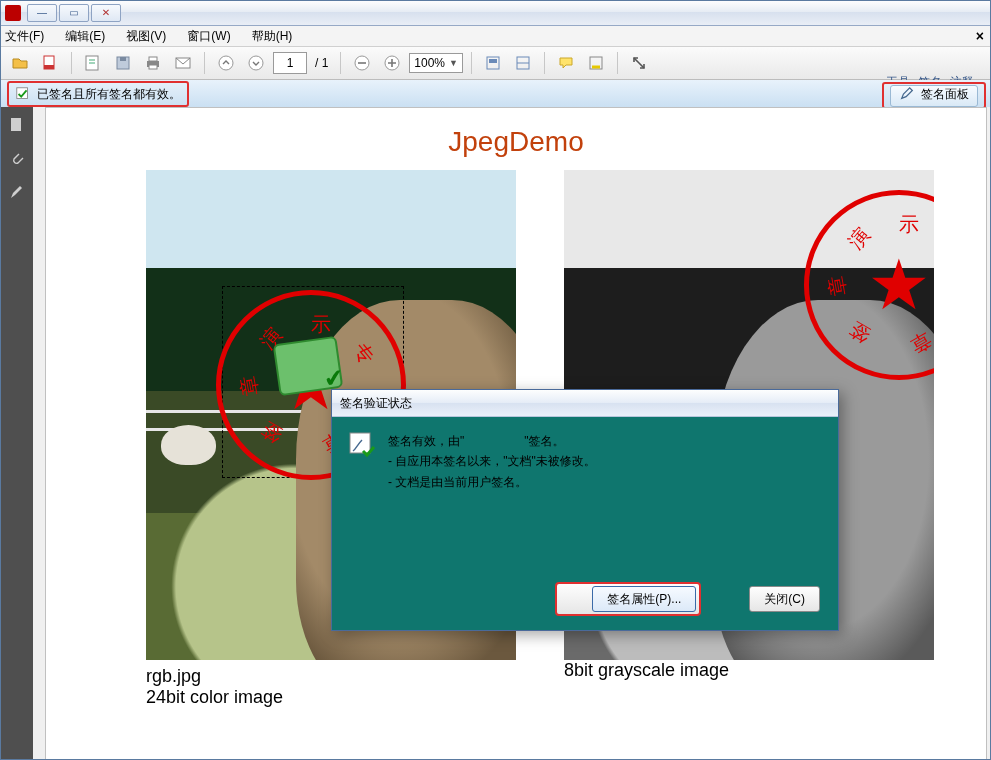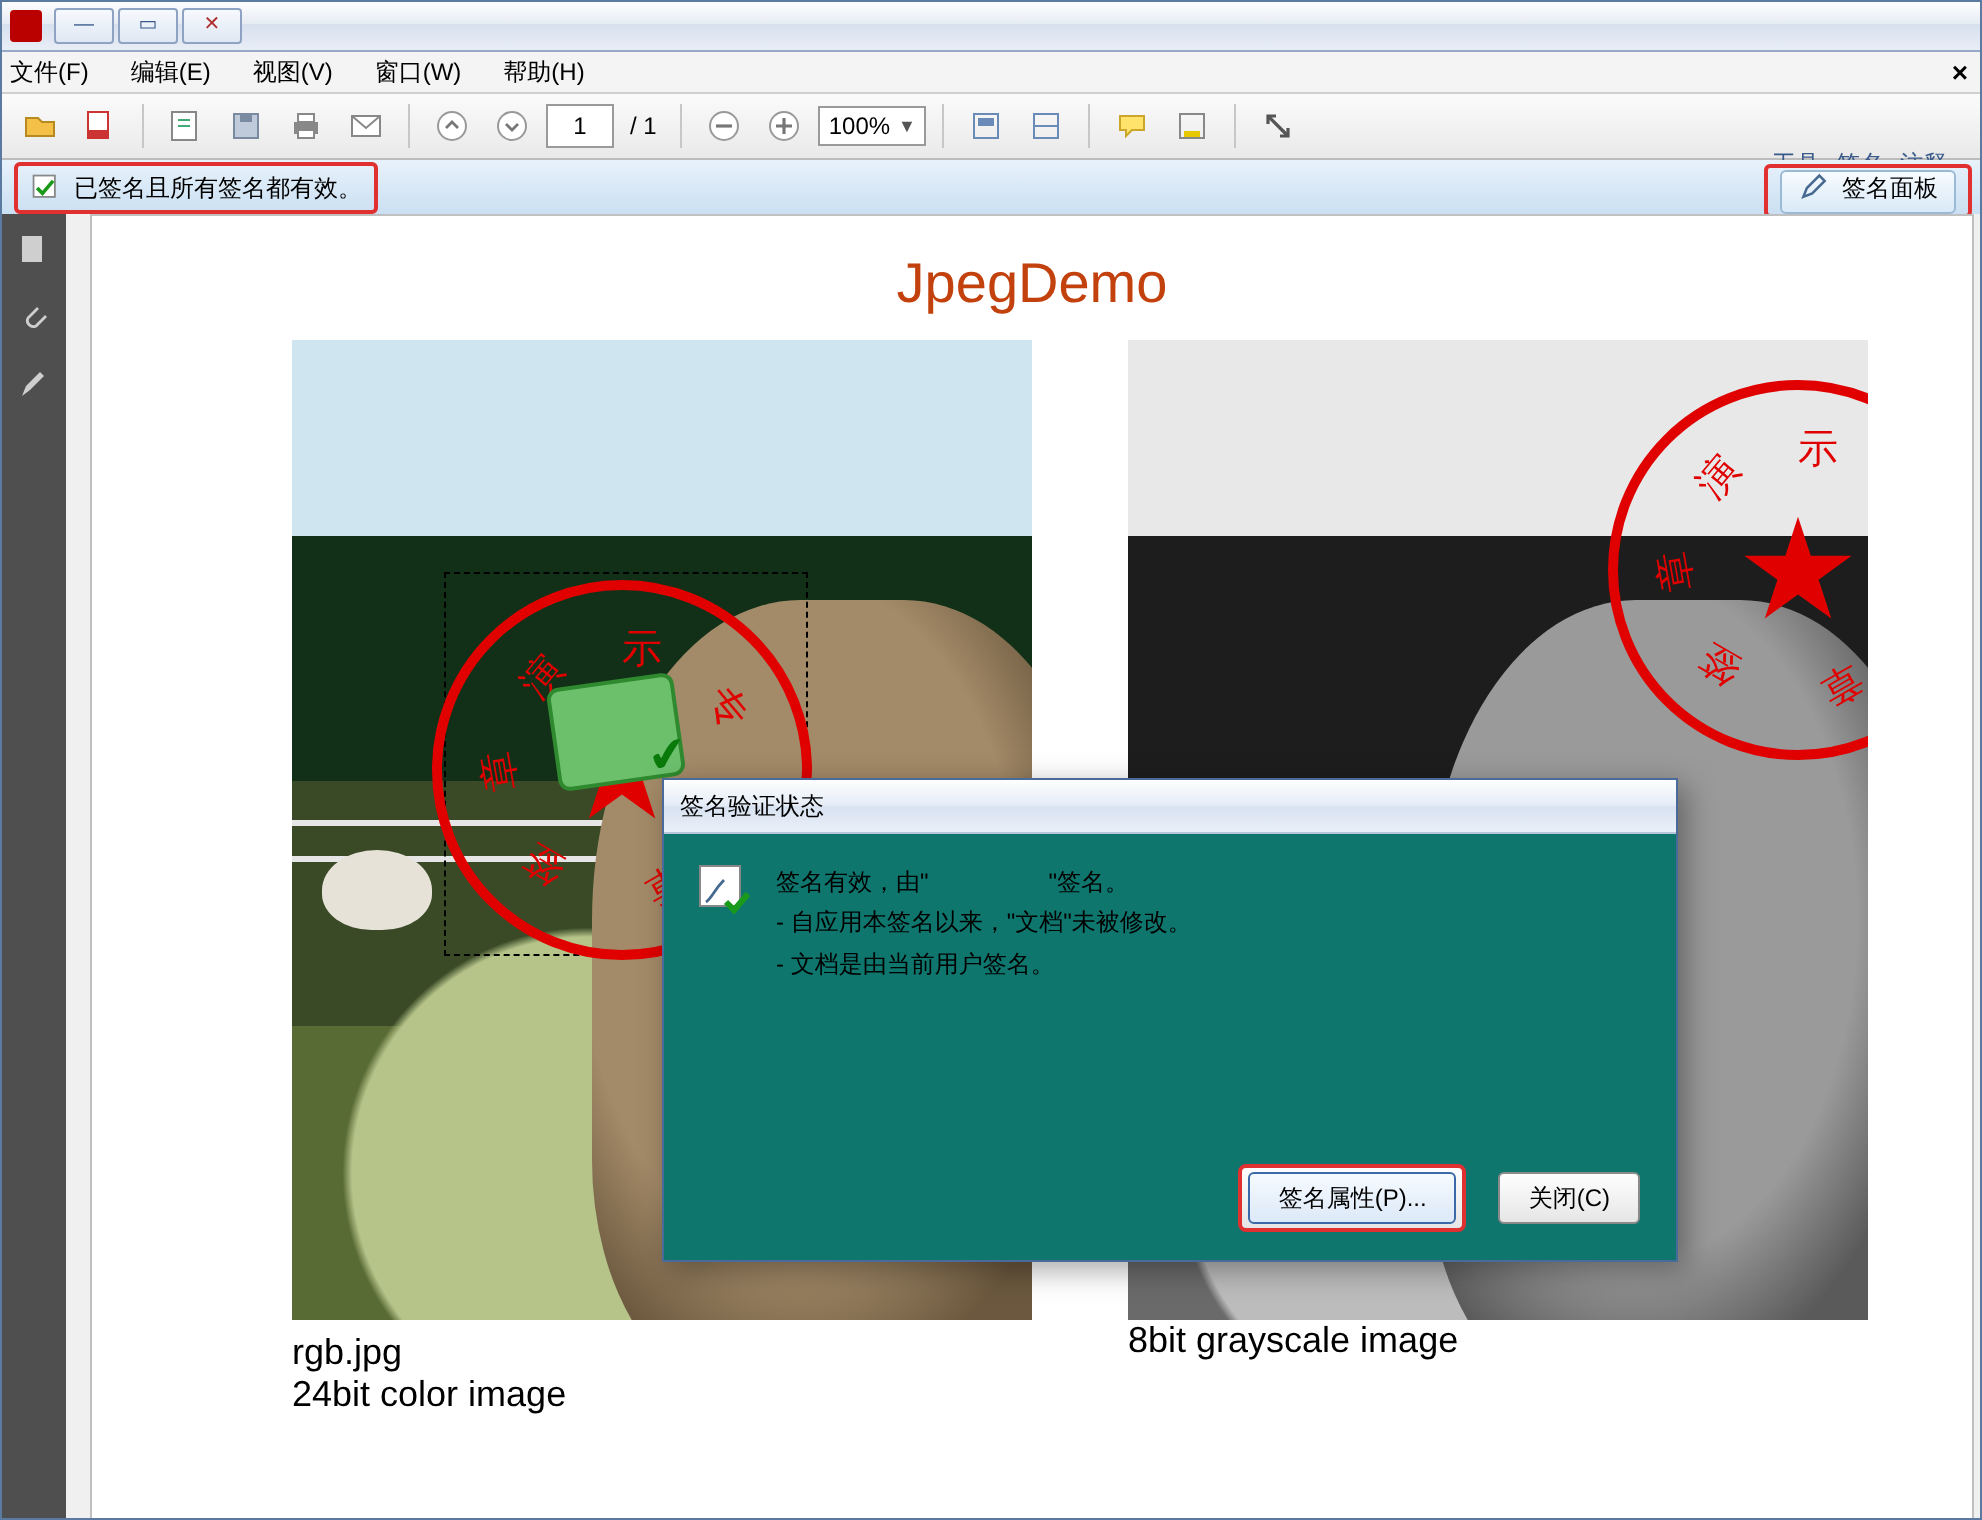--- a/index.html
+++ b/index.html
@@ -68,21 +68,21 @@
   .green-badge{position:absolute;left:130px;top:170px;width:60px;height:48px;background:#6cc06c;border:2px solid #2f8a2f;border-radius:6px;transform:rotate(-8deg);}
   .green-badge::after{content:"✔";position:absolute;right:-4px;bottom:-6px;color:#0a7a0a;font-size:24px;}
   
   .dialog{position:absolute;left:330px;top:388px;width:506px;height:240px;background:#0f766e;border:1px solid #4a6a9a;box-shadow:4px 4px 14px rgba(0,0,0,.35);}
   .dlg-title{height:26px;background:linear-gradient(#fdfefe,#e6edf7 48%,#d8e2f1 52%,#eaf0f9);border-bottom:1px solid #b7c6dc;display:flex;align-items:center;padding:0 8px;font-size:12px;color:#000;}
   .dlg-body{padding:14px 16px 10px 16px;display:flex;gap:12px;}
   .dlg-icon{width:28px;height:28px;flex:none;}
   .dlg-text{font-size:12px;color:#000;line-height:1.7;}
   .dlg-text .blank{display:inline-block;width:60px;}
   .dlg-btns{position:absolute;bottom:14px;right:18px;display:flex;gap:16px;align-items:center;}
-  .dlg-btn{height:24px;padding:0 14px;border:1px solid #8a8a8a;background:linear-gradient(#fefefe,#e6e6e6);border-radius:3px;font-size:12px;display:flex;align-items:center;}
+  .dlg-btn{height:24px;padding:0 14px;border:1px solid #8a8a8a;background:linear-gradient(#fefefe,#e6e6e6);border-radius:3px;font-size:12px;display:flex;align-items:center;margin-left:32px;}
   .dlg-btn.primary-wrap{border:2px solid #e03030;border-radius:4px;padding:3px;}
   .dlg-btn.primary-wrap .dlg-btn{border:1px solid #3a6aa8;background:linear-gradient(#f6faff,#dce9f8);}
   
   .ico-pen{stroke:#46698f;fill:none;stroke-width:1.4;}
 </style>
 </head>
 <body>
 
 <div class="window">
 

